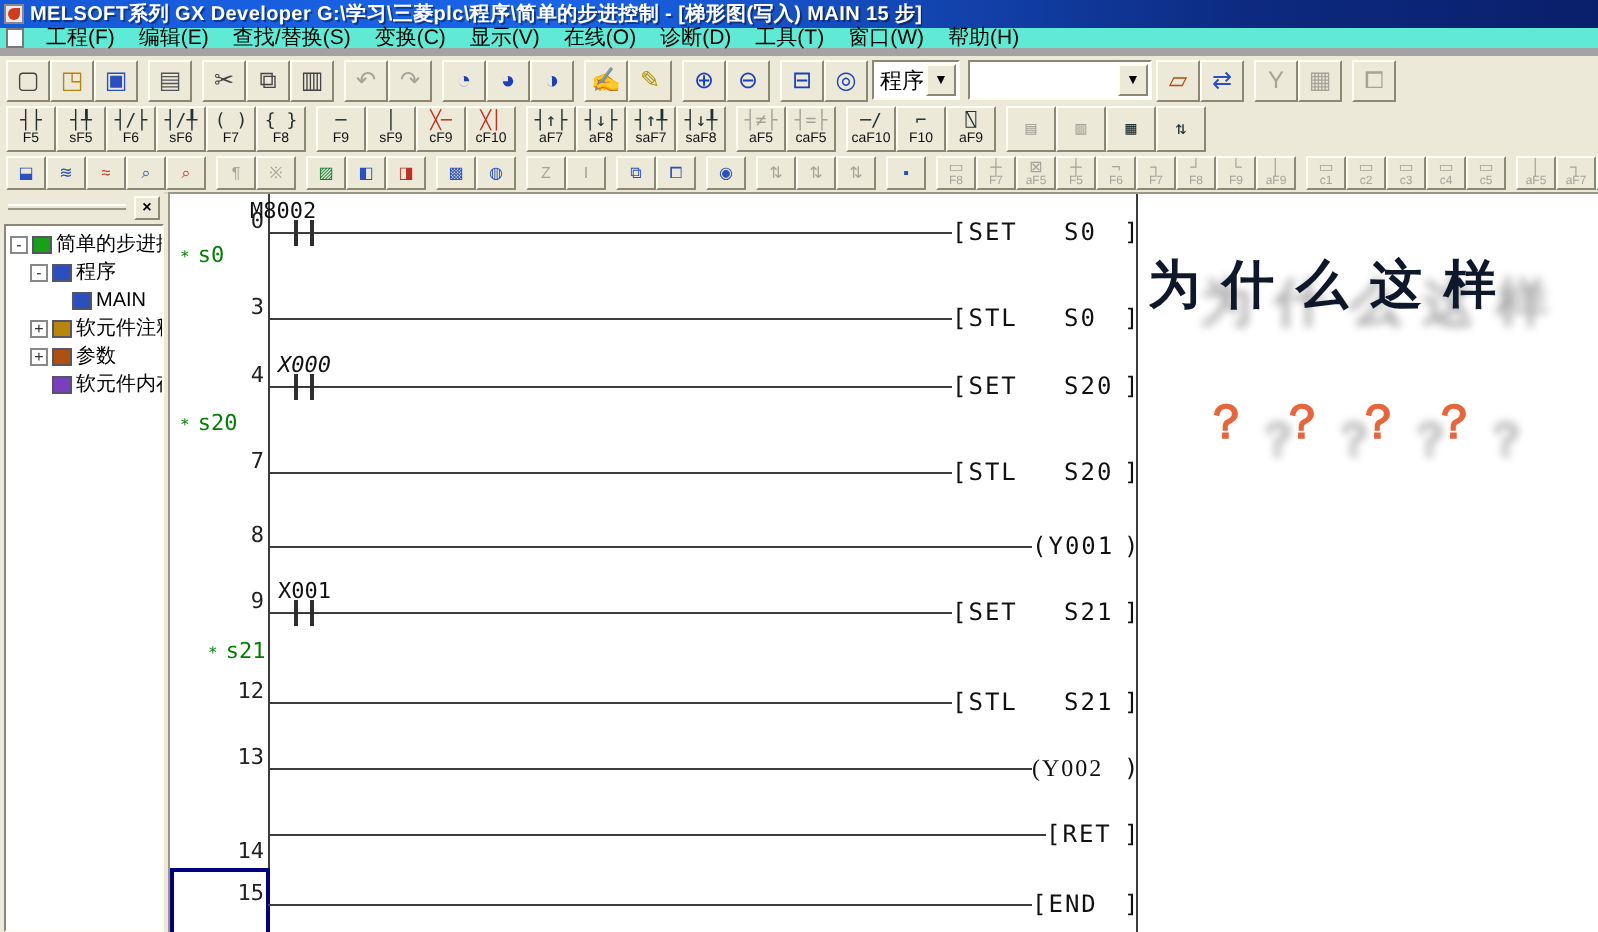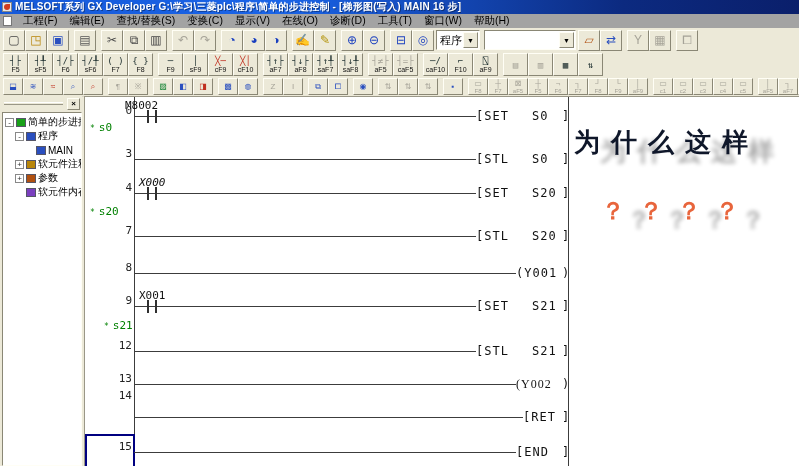--- a/index.html
+++ b/index.html
@@ -12,22 +12,22 @@
     background:linear-gradient(to right,#1659d8 0%,#1a64e8 35%,#0c2a80 78%,#0a1f6b 100%);
     display:flex; align-items:center; padding-left:2px; color:#fff; }
   .app-ico { width:10px; height:10px; margin-right:3px; background:#e8e8e8; border:1px solid #888;
     position:relative; flex:none; }
   .app-ico::after { content:""; position:absolute; left:1px; top:1px; width:6px; height:6px;
     background:#d23c1e; border-radius:50% 0 50% 50%; }
   .title-text { font-size:10px; font-weight:bold; white-space:nowrap; overflow:hidden;
     text-shadow:1px 1px 0 rgba(0,0,0,.4); letter-spacing:.2px; }
 
   
-  .menubar { position:absolute; left:0; top:14px; width:799px; height:14px; background:#a3a3a3;
-    display:flex; align-items:center; font-size:10.5px; color:#000; border-bottom:1px solid #a3a3a3; }
+  .menubar { position:absolute; left:0; top:14px; width:799px; height:14px; background:#5eead4;
+    display:flex; align-items:center; font-size:10.5px; color:#000; border-bottom:4px solid #a3a3a3; }
   .child-ico { width:9px; height:10px; background:#fff; border:1px solid #777; margin:0 5px 0 3px; flex:none; }
   .menu-item { padding:0 6px; white-space:nowrap; }
 
   
   .tbrow { position:absolute; left:0; width:799px; background:#ece9d8; display:flex;
     align-items:center; padding-left:3px; }
   .tb1 { top:28px; height:24px; }
   .tb2 { top:52px; height:25px; }
   .tb3 { top:77px; height:20px; border-bottom:1px solid #d8d4c4; }
   .btn { flex:none; width:22px; height:21px; background:#ece9d8; border:1px solid;
@@ -83,21 +83,21 @@
   .ov-big { color:#2eb82e; font-size:50px; letter-spacing:5px; font-family:"DejaVu Sans",sans-serif;
     text-shadow:-1px -1px 0 #0c6b0c, 1px 1px 0 #0c6b0c, 2px 2px 1px #0a5c0a, 20px 13px 6px #9e9e9e; }
 </style>
 </head>
 <body>
 
 <div id="root">
 
   <div class="titlebar">
     <span class="app-ico"></span>
-    <span class="title-text">MELSOFT系列  GX Developer  G:\学习\三菱plc\程序\简单的步进控制  -  [梯形图(写入)          MAIN          16 步]</span>
+    <span class="title-text">MELSOFT系列  GX Developer  G:\学习\三菱plc\程序\简单的步进控制  -  [梯形图(写入)          MAIN          15 步]</span>
   </div>
 
   <div class="menubar">
     <span class="child-ico"></span>
     <span id="menu-items" style="display:flex">
         <span class="menu-item">工程(F)</span>
         <span class="menu-item">编辑(E)</span>
         <span class="menu-item">查找/替换(S)</span>
         <span class="menu-item">变换(C)</span>
         <span class="menu-item">显示(V)</span>
@@ -522,21 +522,21 @@
       <div class="itext" style="left: 477px; top: 202px;">]</div>
       <div class="stepnum" style="top: 242px;">12</div>
       <div class="wire" style="left: 49px; top: 254px; width: 342px;"></div>
       <div class="itext" style="left: 391px; top: 247px;">[STL</div>
       <div class="itext" style="left: 447px; top: 247px;">S21</div>
       <div class="itext" style="left: 477px; top: 247px;">]</div>
       <div class="stepnum" style="top: 275px;">13</div>
       <div class="wire" style="left: 49px; top: 287px; width: 382px;"></div>
       <div class="itext" style="left: 431px; top: 280px; font-family: Liberation Serif, serif;">(Y002</div>
       <div class="itext" style="left: 477px; top: 280px;">)</div>
-      <div class="stepnum" style="top: 292px;">14</div>
+      <div class="stepnum" style="top: 322px;">14</div>
       <div class="wire" style="left: 49px; top: 320px; width: 389px;"></div>
       <div class="itext" style="left: 438px; top: 313px;">[RET</div>
       <div class="itext" style="left: 477px; top: 313px;">]</div>
       <div class="stepnum" style="top: 343px;">15</div>
       <div class="wire" style="left: 49px; top: 355px; width: 382px;"></div>
       <div class="itext" style="left: 431px; top: 348px;">[END</div>
       <div class="itext" style="left: 477px; top: 348px;">]</div>
       <div class="slabel" style="left: 5px; top: 24px;"><span class="star">*</span><span>s0</span></div>
       <div class="slabel" style="left: 5px; top: 108px;"><span class="star">*</span><span>s20</span></div>
       <div class="slabel" style="left: 19px; top: 222px;"><span class="star">*</span><span>s21</span></div>

